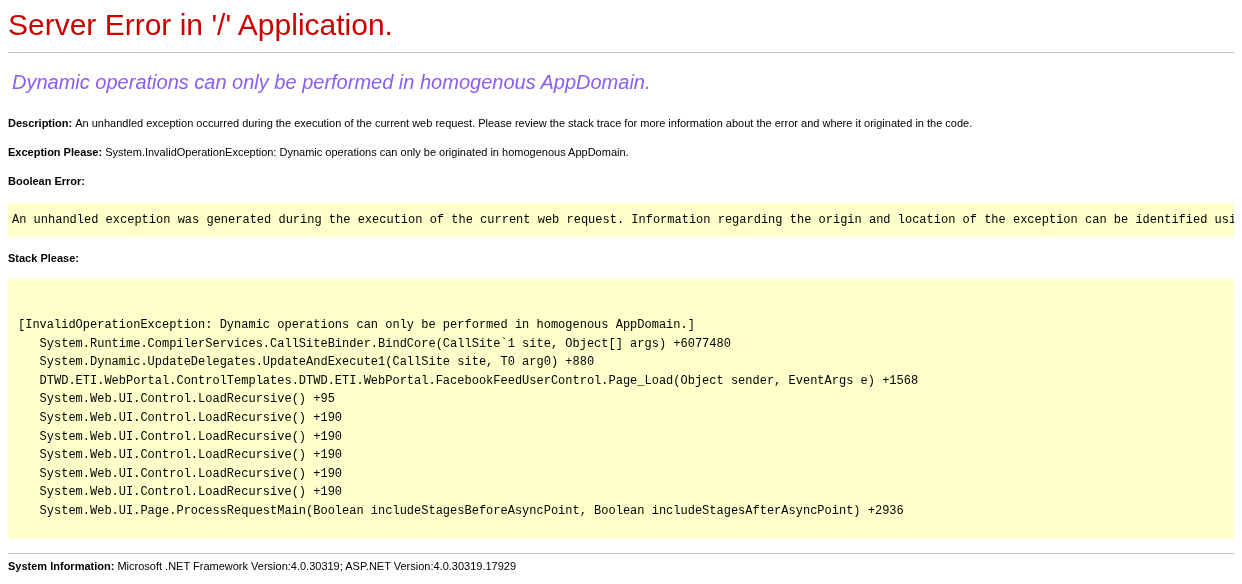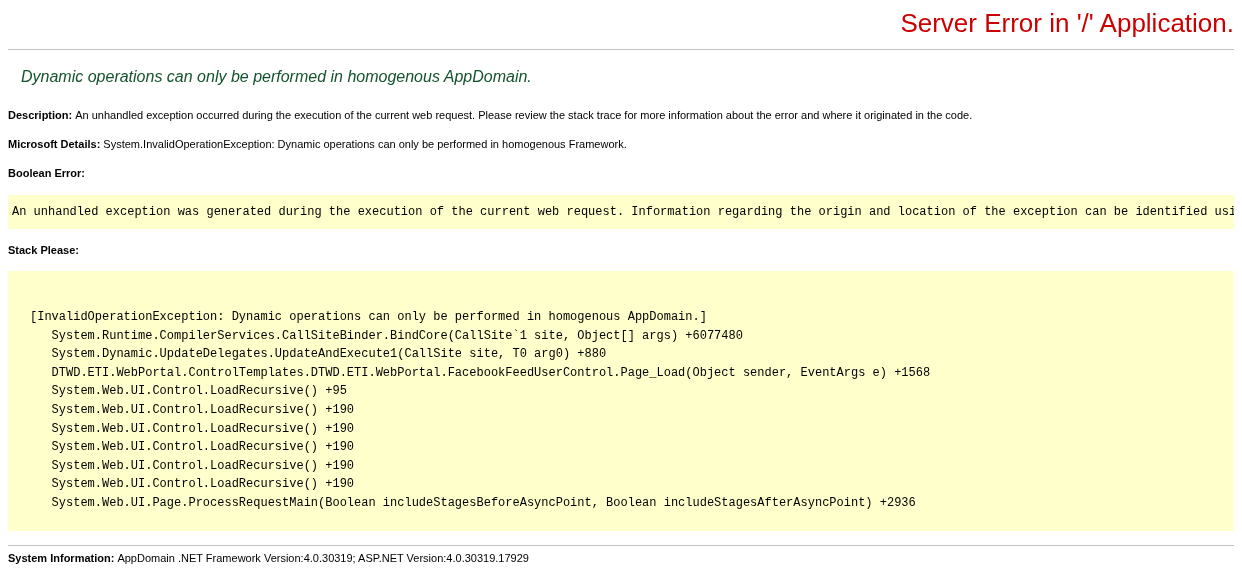--- a/index.html
+++ b/index.html
@@ -5,41 +5,40 @@
     body {
       font-family: Arial, Helvetica, sans-serif;
       font-size: 11px;
       margin: 0;
       padding: 4px 8px;
       background: #ffffff;
       color: #000000;
     }
     .error-title {
       font-family: Verdana, Arial, sans-serif;
-      font-size: 26px;
+      font-size: 30px;
       font-weight: 400;
       color: #cc0000;
       margin: 4px 0 10px 0;
-      text-align: right;
     }
     hr {
       border: none;
       border-top: 1px solid #c0c0c0;
       margin: 0 0 18px 0;
     }
     hr.bottom {
       margin: 14px 0 6px 0;
     }
     .exception-message {
       font-family: Verdana, Arial, sans-serif;
-      font-size: 16px;
+      font-size: 20px;
       font-weight: 400;
       font-style: italic;
-      color: #14532d;
-      margin: 0 0 22px 13px;
+      color: #8b5cf6;
+      margin: 0 0 22px 4px;
     }
     .section {
       margin: 0 0 14px 0;
       font-size: 11px;
       line-height: 1.35;
     }
     .section .label {
       font-weight: bold;
     }
     .section .value {
@@ -49,21 +48,21 @@
       background: #ffffcc;
       font-family: Consolas, "Courier New", monospace;
       font-size: 12px;
       padding: 8px 4px;
       margin: 0 0 14px 0;
       white-space: pre;
       overflow-x: auto;
       line-height: 1.5;
     }
     .code-block.stack {
-      padding: 18px 22px;
+      padding: 18px 10px;
       line-height: 1.55;
     }
     .version {
       font-size: 11px;
       margin-top: 2px;
     }
     .version .label {
       font-weight: bold;
     }
   </style>
@@ -73,21 +72,21 @@
 <h1 class="error-title">Server Error in '/' Application.</h1>
 <hr>
 
 <h2 class="exception-message">Dynamic operations can only be performed in homogenous AppDomain.</h2>
 
 <div class="section">
   <span class="label">Description: </span><span class="value">An unhandled exception occurred during the execution of the current web request. Please review the stack trace for more information about the error and where it originated in the code.</span>
 </div>
 
 <div class="section">
-  <span class="label">Microsoft Details: </span><span class="value">System.InvalidOperationException: Dynamic operations can only be performed in homogenous Framework.</span>
+  <span class="label">Exception Please: </span><span class="value">System.InvalidOperationException: Dynamic operations can only be originated in homogenous AppDomain.</span>
 </div>
 
 <div class="section">
   <span class="label">Boolean Error:</span>
 </div>
 <div class="code-block">An unhandled exception was generated during the execution of the current web request. Information regarding the origin and location of the exception can be identified using the exception stack trace below.</div>
 
 <div class="section">
   <span class="label">Stack Please:</span>
 </div>
@@ -101,14 +100,14 @@
    System.Web.UI.Control.LoadRecursive() +190
    System.Web.UI.Control.LoadRecursive() +190
    System.Web.UI.Control.LoadRecursive() +190
    System.Web.UI.Control.LoadRecursive() +190
    System.Web.UI.Page.ProcessRequestMain(Boolean includeStagesBeforeAsyncPoint, Boolean includeStagesAfterAsyncPoint) +2936
 </div>
 
 <hr class="bottom">
 
 <div class="version">
-  <span class="label">System Information: </span><span>AppDomain .NET Framework Version:4.0.30319; ASP.NET Version:4.0.30319.17929</span>
+  <span class="label">System Information: </span><span>Microsoft .NET Framework Version:4.0.30319; ASP.NET Version:4.0.30319.17929</span>
 </div>
 
 </body></html>

